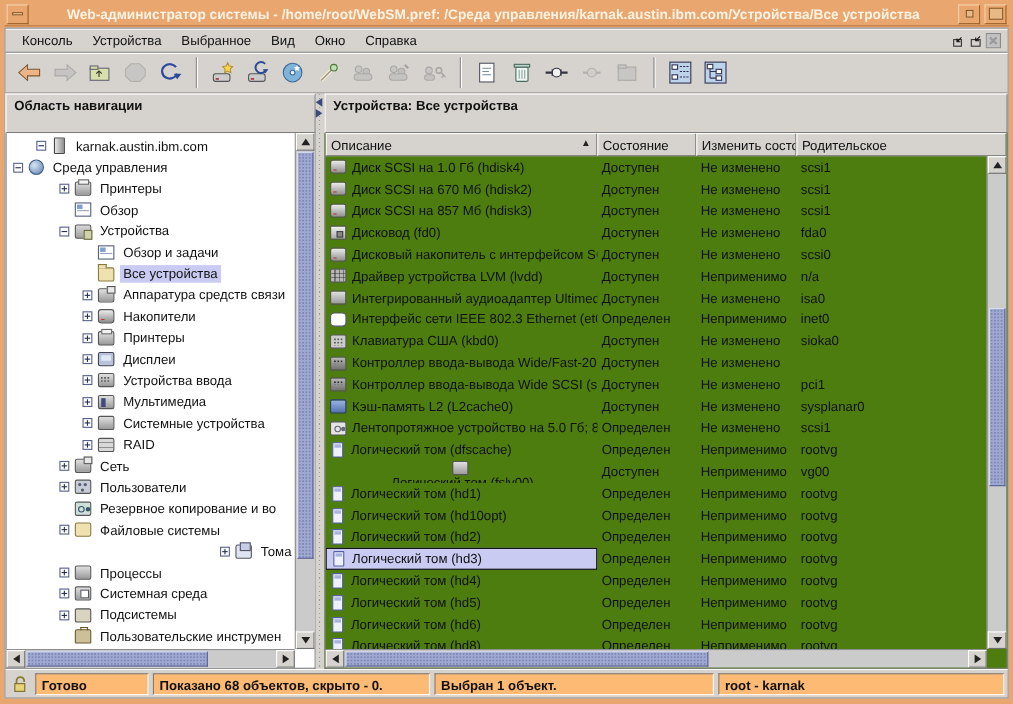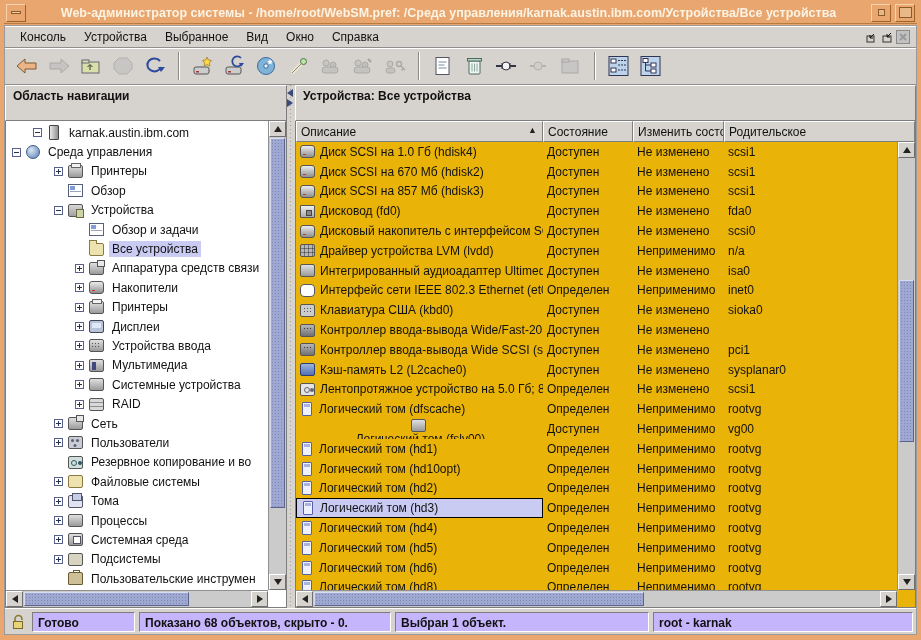--- a/index.html
+++ b/index.html
@@ -106,21 +106,21 @@
   
   .splitter { width:8px; flex:none; background:#D6D3CE; position:relative;
               background-image:repeating-linear-gradient(#9a9a9a 0 1px, transparent 1px 4px);
               background-size:1px 100%; background-position:3px 0; background-repeat:repeat-y; }
   .split-arrow { position:absolute; left:0; width:0; height:0; }
   .sa-left  { top:4px;  border-top:4px solid transparent; border-bottom:4px solid transparent; border-right:6px solid #3a4a7a; }
   .sa-right { top:14px; border-top:4px solid transparent; border-bottom:4px solid transparent; border-left:6px solid #3a4a7a; }
 
   
   .content-panel { flex:1; display:flex; flex-direction:column; min-width:0; }
-  .table-zone { position:relative; flex:1; background:#eab308; border:1px solid #7d7d7d; border-top:none; overflow:hidden; }
+  .table-zone { position:relative; flex:1; background:#4d7c0f; border:1px solid #7d7d7d; border-top:none; overflow:hidden; }
   .thead { position:absolute; left:0; right:0; top:0; height:21px; display:flex; }
   .th { background:#D6D3CE; border-top:1px solid #fff; border-left:1px solid #fff;
         border-right:1px solid #7d7d7d; border-bottom:1px solid #7d7d7d;
         padding:3px 3px 0 4px; white-space:nowrap; overflow:hidden; display:flex; }
   .th .sort { margin-left:auto; font-size:9px; color:#222; padding-right:2px; }
   .tbody { position:absolute; left:0; top:21px; right:18px; bottom:17px; overflow:hidden; }
   .trow { height:19.8px; display:flex; align-items:center; }
   .td { white-space:nowrap; overflow:hidden; padding:0 2px 0 4px; flex:none; }
   .td-desc { display:flex; align-items:center; height:100%; }
   .td-desc.sel { background:#C9CBF3; border:1px solid #000; }
@@ -141,21 +141,21 @@
   .tri-right { width:0; height:0; border-top:4px solid transparent; border-bottom:4px solid transparent; border-left:6px solid #222; }
   .sb-thumb { position:absolute; background:#9FA8D0;
               background-image:radial-gradient(#7d86b4 1px, transparent 1px); background-size:3px 3px;
               border-top:1px solid #d8dcf0; border-left:1px solid #d8dcf0; border-right:1px solid #5a6390; border-bottom:1px solid #5a6390; }
   .vscroll .sb-thumb { left:1px; width:15px; }
   .hscroll .sb-thumb { top:1px; height:14px; }
 
   
   .statusbar { height:26px; flex:none; display:flex; align-items:center; gap:4px; padding:2px 3px;
                border-top:1px solid #fff; }
-  .seg { height:20px; background:#c4b5fd; font-weight:bold; padding:3px 0 0 5px; white-space:nowrap; overflow:hidden;
+  .seg { height:20px; background:#fdba74; font-weight:bold; padding:3px 0 0 5px; white-space:nowrap; overflow:hidden;
          border-top:1px solid #7d7d7d; border-left:1px solid #7d7d7d; border-right:1px solid #fff; border-bottom:1px solid #fff; }
   .seg1 { width:103px; } .seg2 { width:252px; } .seg3 { width:254px; } .seg4 { flex:1; }
   .lockbox { width:20px; height:20px; flex:none; display:flex; align-items:center; justify-content:center; }
 </style>
 </head>
 <body>
 
 <div class="win">
 
   <div class="titlebar">
@@ -427,21 +427,21 @@
               <div class="tree-row" style="padding-left: 48px;">
                 <span class="expander none"></span>
                 <span class="ic ic-backup"></span>
                 <span class="tree-label">Резервное копирование и во</span>
               </div>
               <div class="tree-row" style="padding-left: 48px;">
                 <span class="expander plus"></span>
                 <span class="ic ic-filesystems"></span>
                 <span class="tree-label">Файловые системы</span>
               </div>
-              <div class="tree-row" style="padding-left: 48px;">
+              <div class="tree-row" style="padding-left: 76px; justify-content: flex-end;">
                 <span class="expander plus"></span>
                 <span class="ic ic-volumes"></span>
                 <span class="tree-label">Тома</span>
               </div>
               <div class="tree-row" style="padding-left: 48px;">
                 <span class="expander plus"></span>
                 <span class="ic ic-processes"></span>
                 <span class="tree-label">Процессы</span>
               </div>
               <div class="tree-row" style="padding-left: 48px;">

